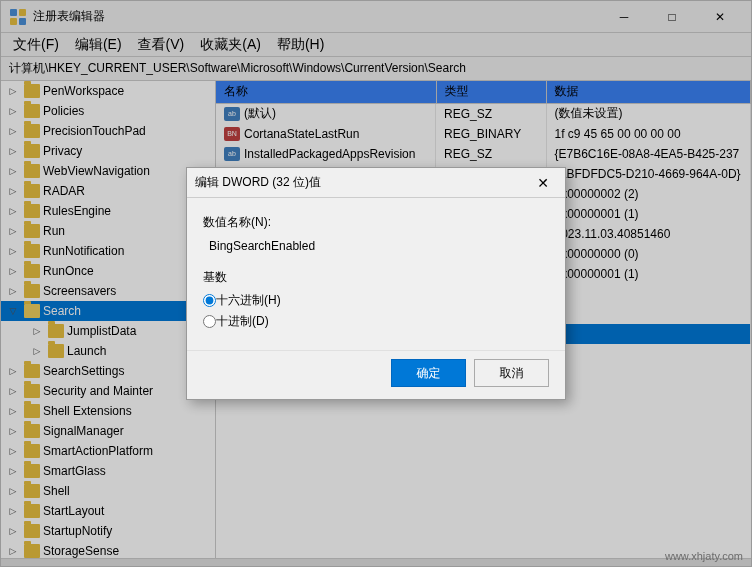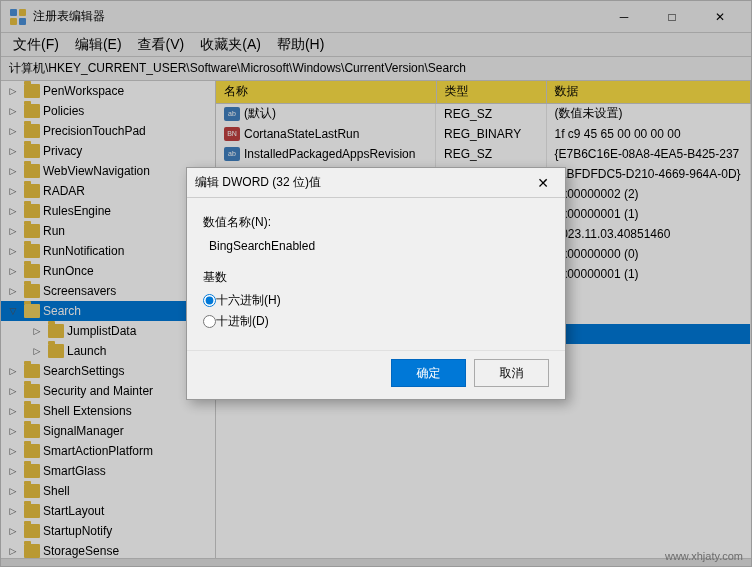--- a/index.html
+++ b/index.html
@@ -164,21 +164,21 @@
       overflow-x: auto;
     }
 
     .values-table {
       width: 100%;
       border-collapse: collapse;
       font-size: 12px;
     }
 
     .values-table th {
-      background: #fde047;
+      background: #3b82f6;
       border-bottom: 1px solid #ccc;
       border-right: 1px solid #ccc;
       padding: 2px 8px;
       text-align: left;
       font-weight: normal;
       position: sticky;
       top: 0;
       height: 22px;
     }
 

